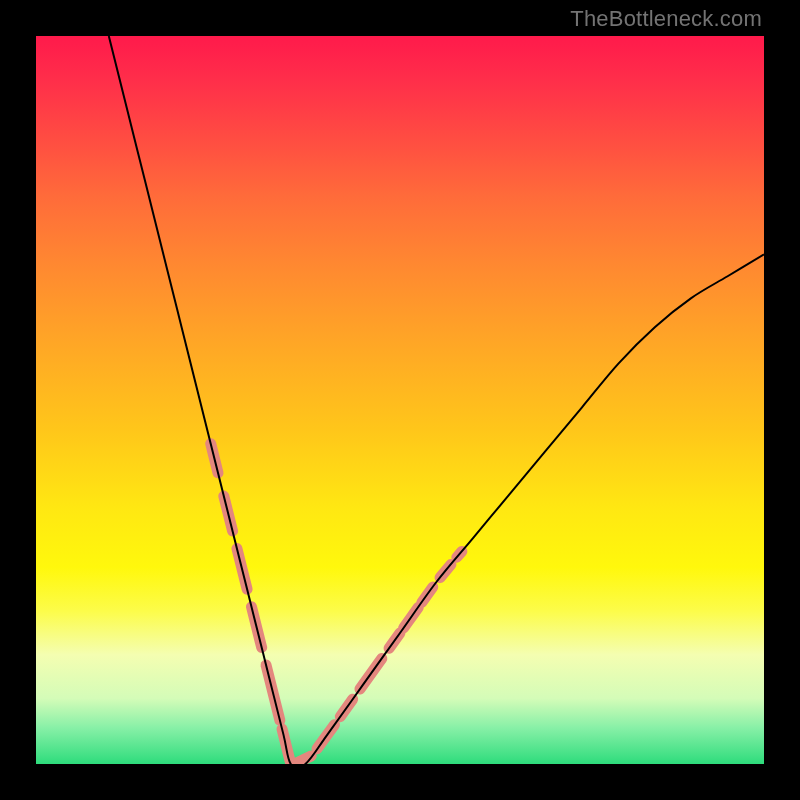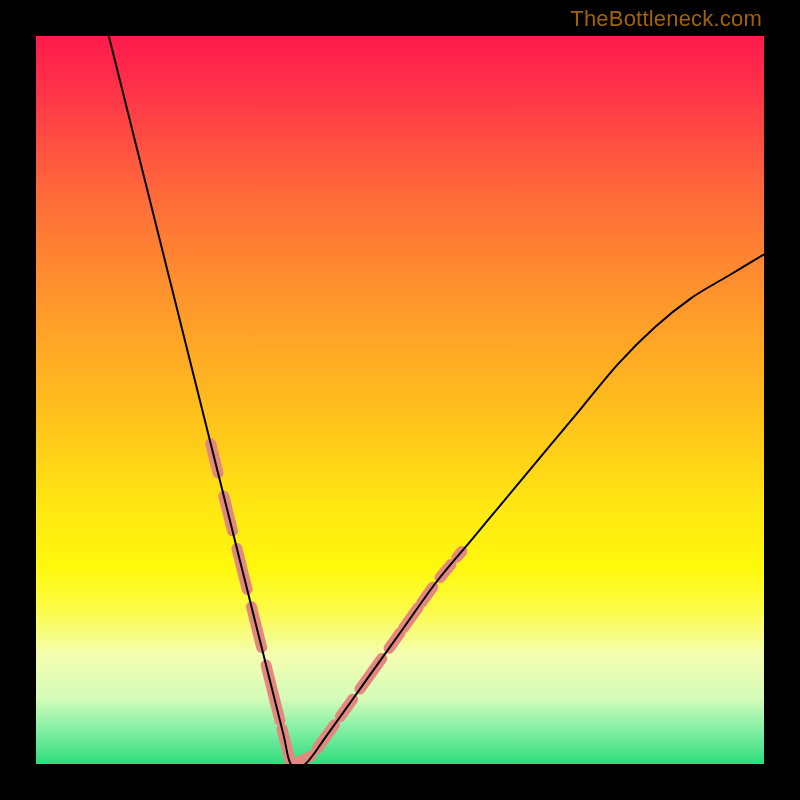--- a/index.html
+++ b/index.html
@@ -44,21 +44,21 @@
       #f4feb1 85%,
       #d4fcb8 91%,
       #88f0a7 95%,
       #2edc7c 100%
     );
   }
   .attribution {
     position: absolute;
     top: 6px;
     right: 38px;
-    color: #a16207;
+    color: #737373;
     font-size: 22px;
     font-weight: 500;
     letter-spacing: 0.2px;
   }
   svg.curve {
     position: absolute;
     inset: 0;
     width: 728px;
     height: 728px;
   }

